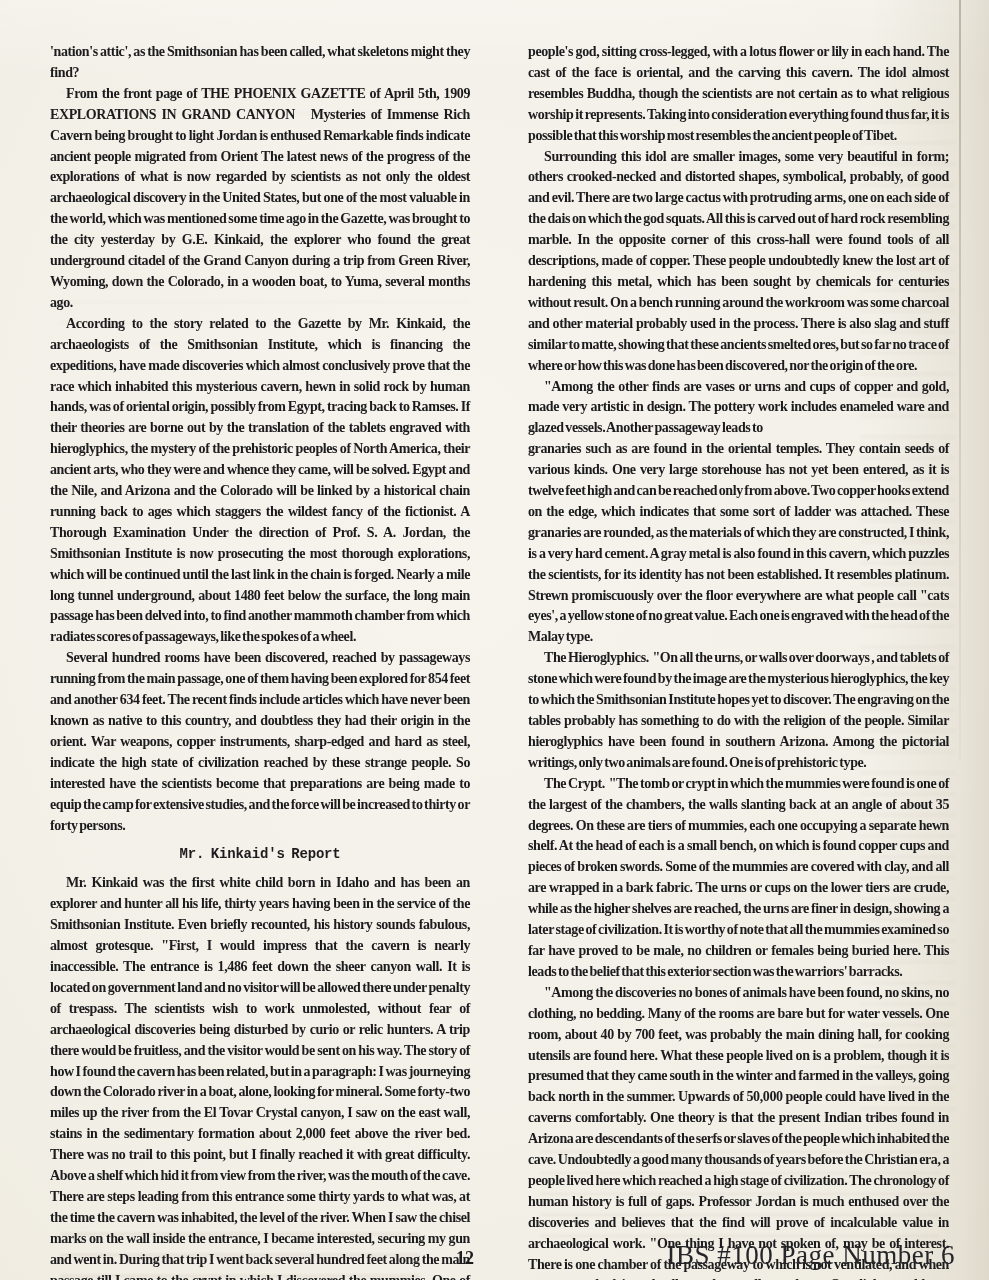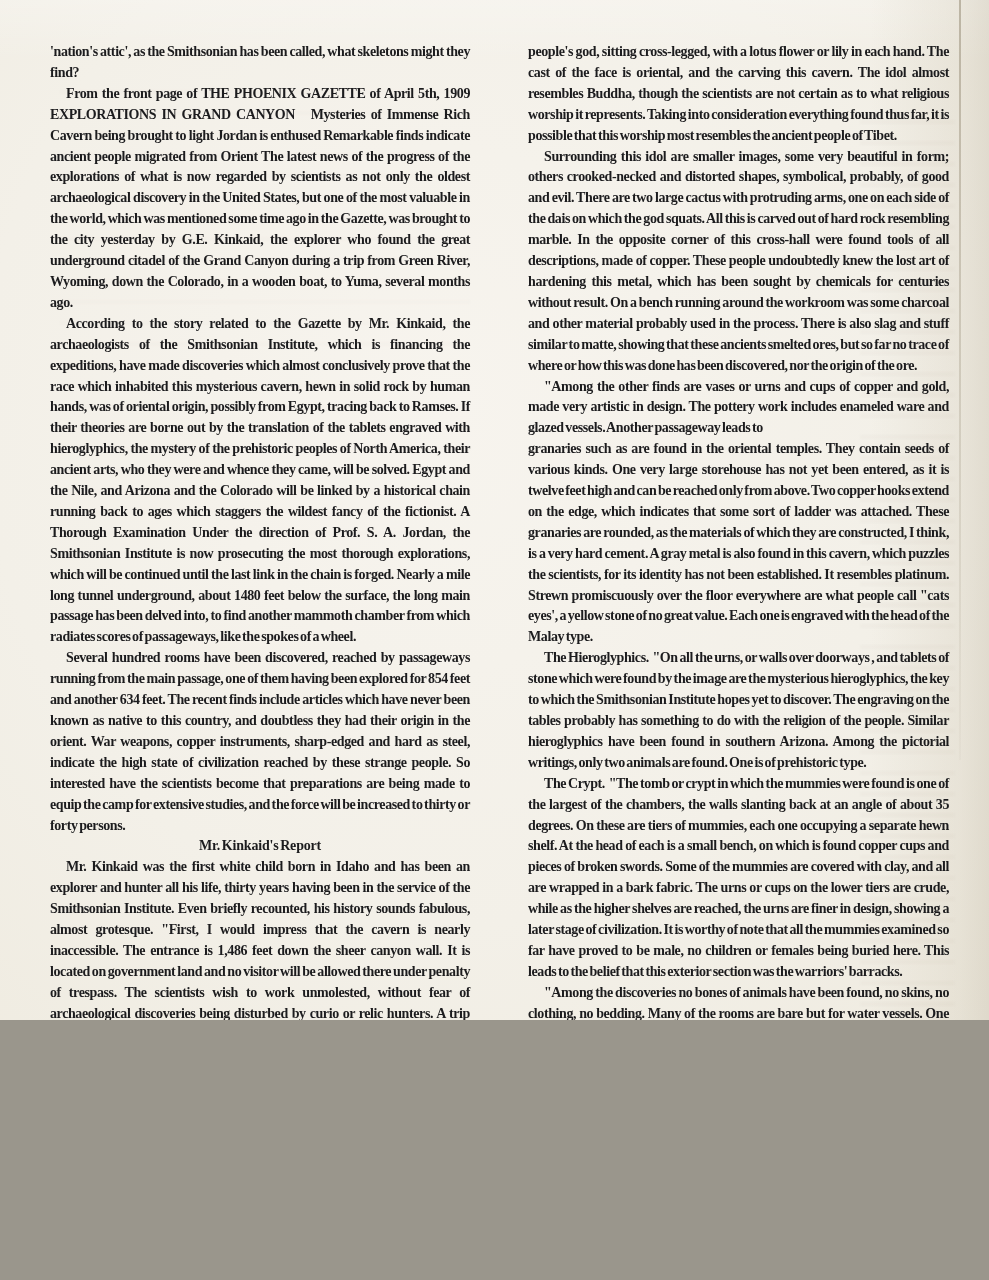--- a/index.html
+++ b/index.html
@@ -3,21 +3,21 @@
 <meta charset="utf-8">
 <style>
   html, body {
     margin: 0;
     padding: 0;
     background: #9a968c;
   }
   #page {
     position: relative;
     width: 989px;
-    height: 1020px;
+    height: 1280px;
     margin: 0 auto;
     overflow: hidden;
     background:
       linear-gradient(to right, rgba(255,255,255,0) 88%, rgba(190,180,158,0.18) 97%, rgba(180,170,148,0.28) 100%),
       linear-gradient(to bottom, rgba(255,255,255,0.25) 0%, rgba(255,255,255,0) 6%),
       radial-gradient(ellipse at 45% 40%, #f7f4ee 0%, #f3f0e8 60%, #efebe0 100%);
     color: #1c1c1e;
     font-family: "Liberation Serif", "DejaVu Serif", serif;
   }
   
@@ -39,26 +39,27 @@
   }
   #col-left  { left: 50px;  width: 420px; }
   #col-right { left: 528px; width: 421px; }
   .para {
     margin: 0;
     text-indent: 16px;
     white-space: pre-wrap;
   }
   .para.no-indent { text-indent: 0; }
   .section-heading {
-    margin: 0;
+    margin: 8px;
     text-align: center;
     font-weight: 700;
     font-size: 14px;
     line-height: 20.9px;
     letter-spacing: -0.2px;
+    font-family: Liberation Mono, monospace;
   }
   .footer-issue {
     position: absolute;
     top: 1240px;
     right: 34px;
     font-weight: 400;
     font-size: 27px;
     letter-spacing: 0.5px;
     color: #26262a;
   }

